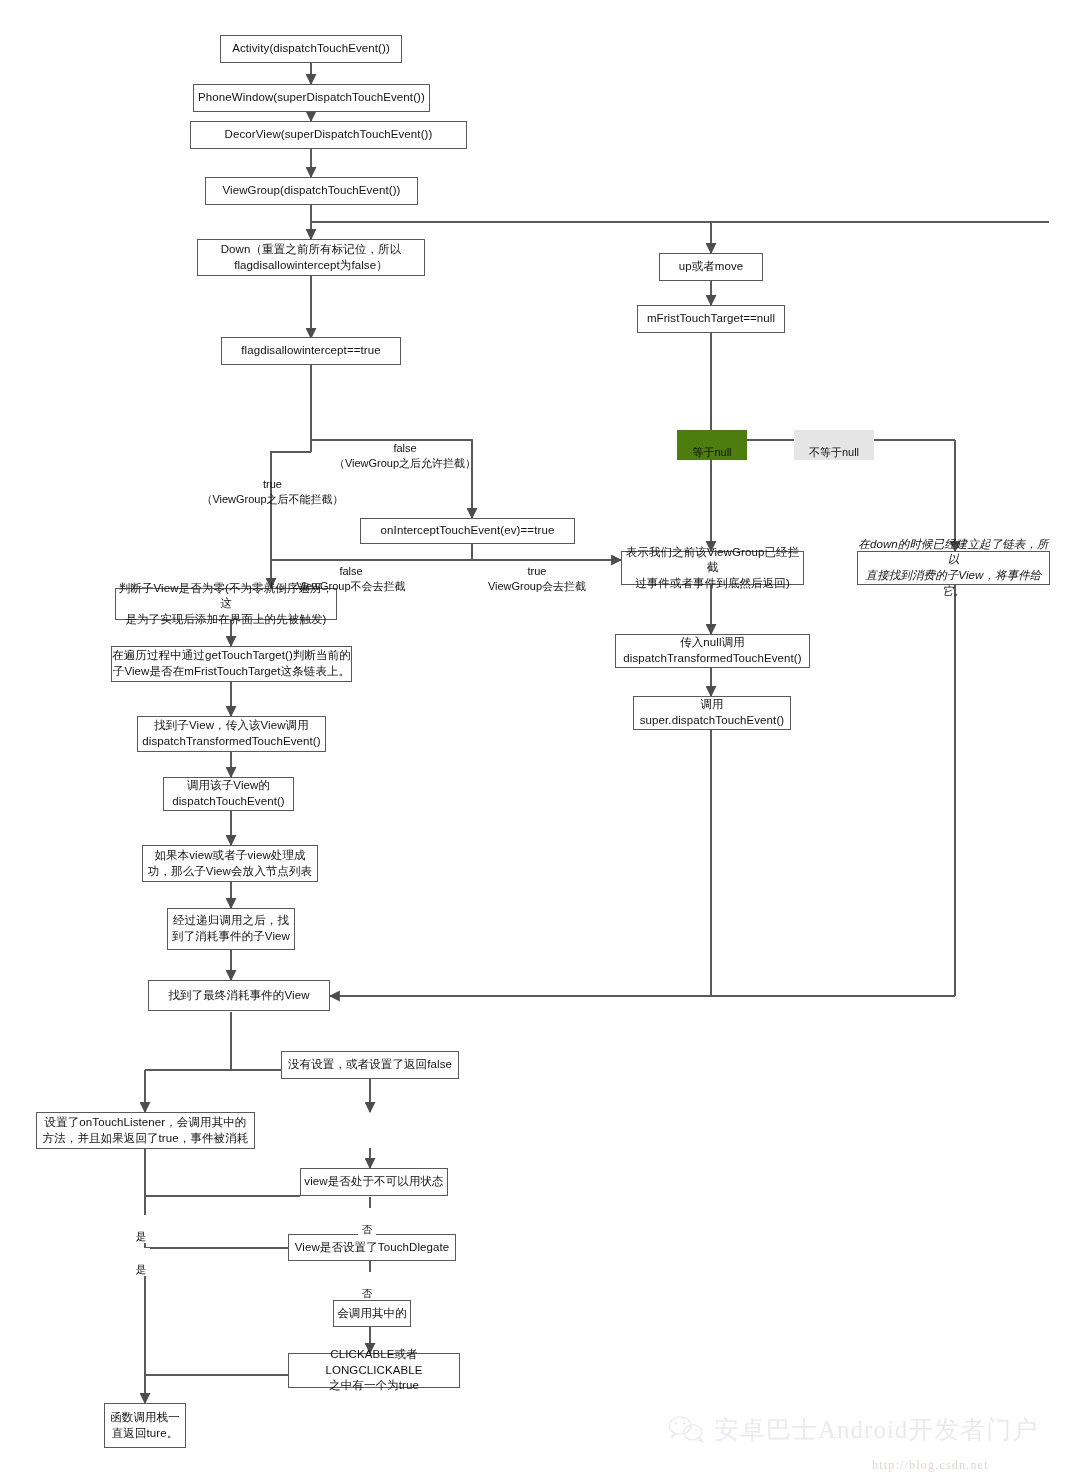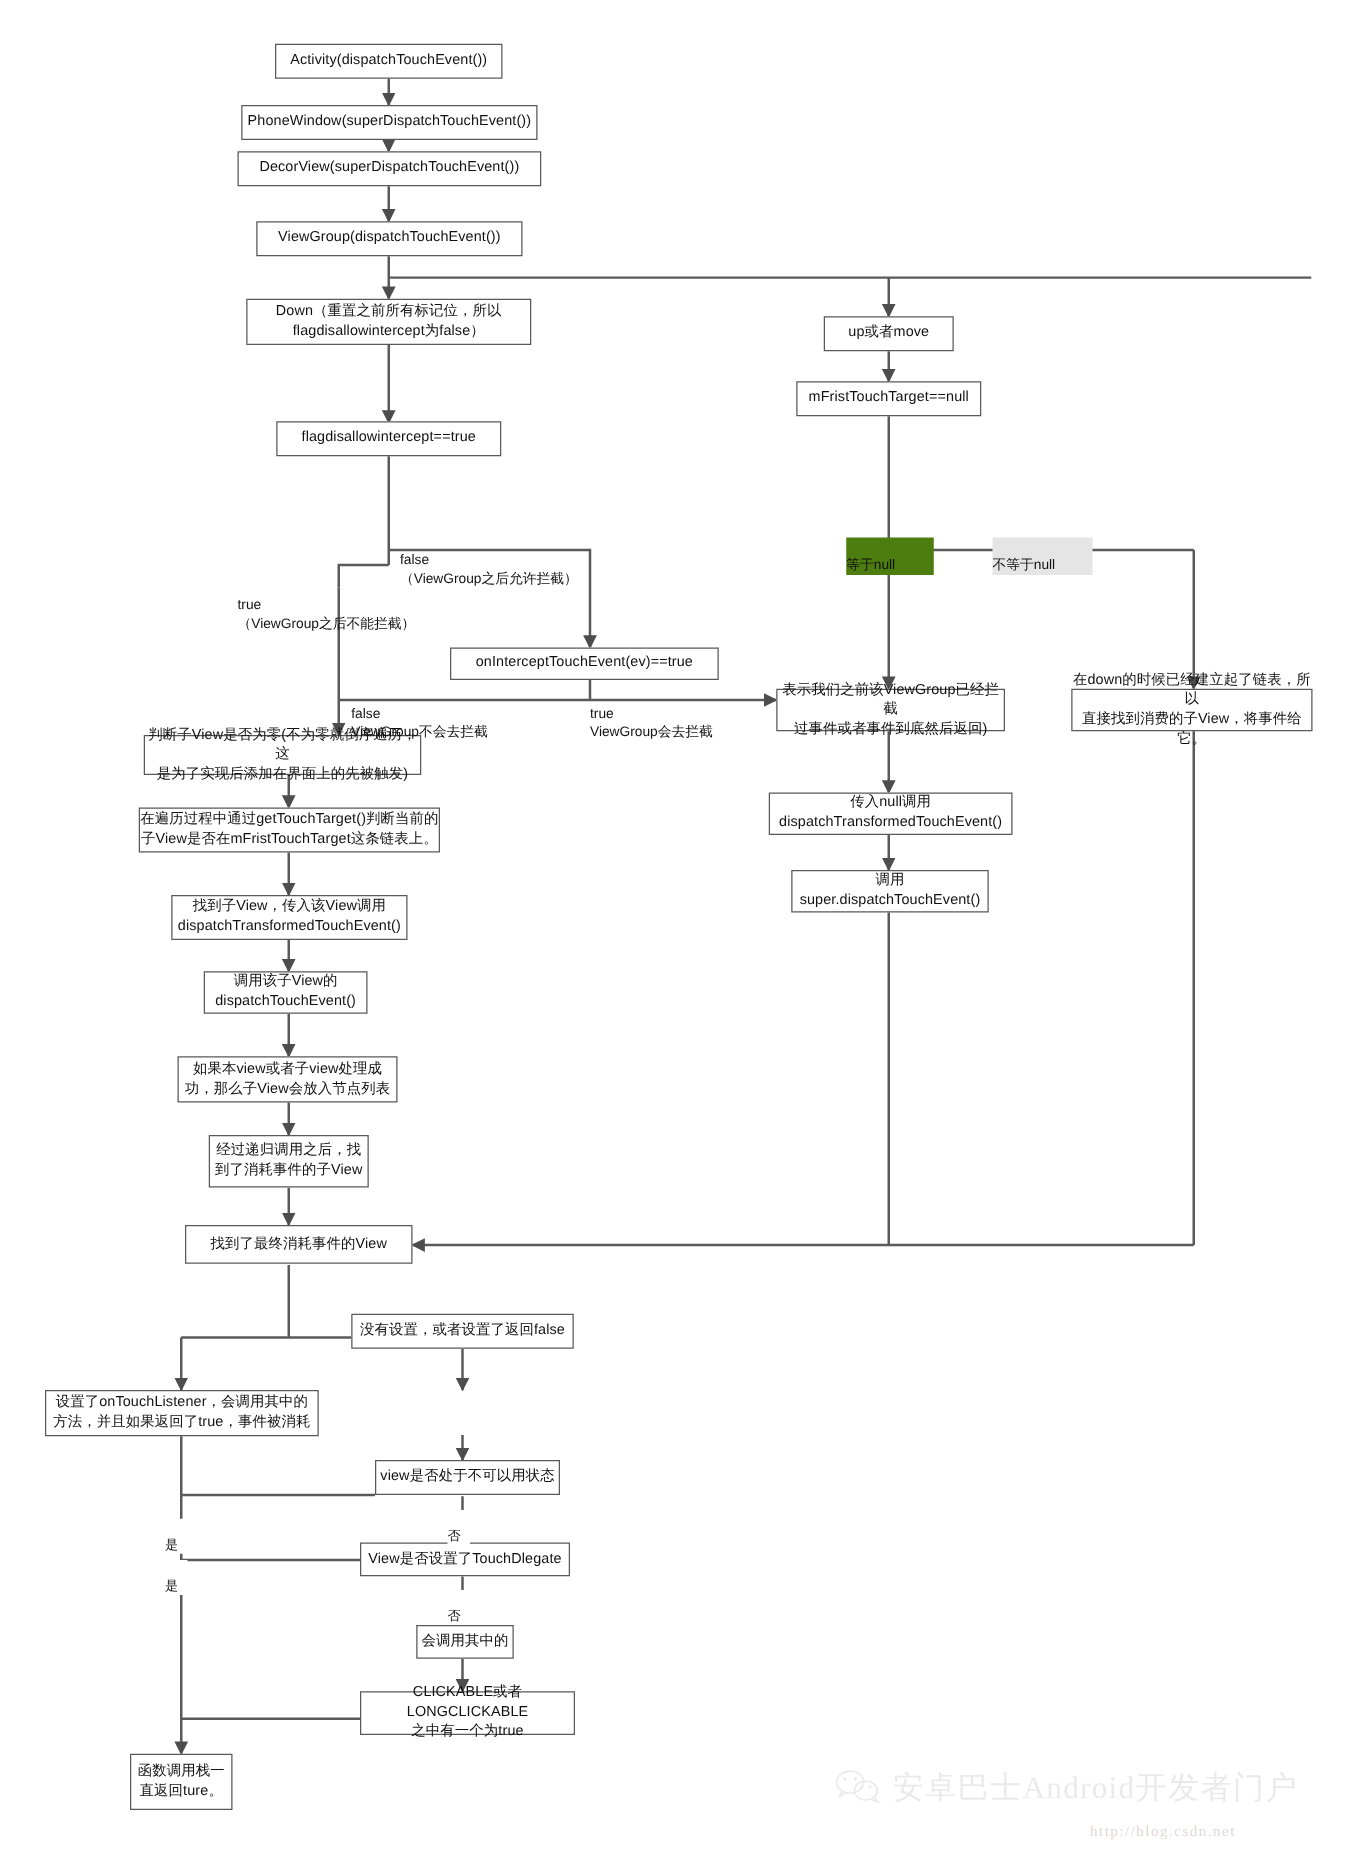--- a/index.html
+++ b/index.html
@@ -33,21 +33,21 @@
     letter-spacing:0.1px;
     z-index:3;
   }
   .node span{display:block;width:100%;white-space:pre-line;}
   
   .elabel{
     position:absolute;
     font-size:11px;
     line-height:1.35;
     color:#111111;
-    text-align:left;
+    text-align:center;
     white-space:pre-line;
     z-index:4;
   }
   .elabel.small{font-size:10.5px;}
   
   #edges{
     position:absolute;
     left:0;top:0;
     width:1080px;height:1483px;
     z-index:1;
@@ -157,21 +157,21 @@
   </svg>
 
   <div class="node" style="left:220px;top:35px;width:182px;height:28px;">
     <span>Activity(dispatchTouchEvent())</span>
   </div>
 
   <div class="node" style="left:193px;top:84px;width:237px;height:28px;">
     <span>PhoneWindow(superDispatchTouchEvent())</span>
   </div>
 
-  <div class="node" style="left:190px;top:121px;width:243px;height:28px;">
+  <div class="node" style="left:190px;top:121px;width:277px;height:28px;">
     <span>DecorView(superDispatchTouchEvent())</span>
   </div>
 
   <div class="node" style="left:205px;top:177px;width:213px;height:28px;">
     <span>ViewGroup(dispatchTouchEvent())</span>
   </div>
 
   <div class="node" style="left:197px;top:239px;width:228px;height:37px;">
     <span>Down（重置之前所有标记位，所以
 flagdisallowintercept为false）</span>
@@ -191,21 +191,21 @@
 
   <div class="node" style="left:360px;top:518px;width:215px;height:26px;">
     <span>onInterceptTouchEvent(ev)==true</span>
   </div>
 
   <div class="node" style="left:621px;top:551px;width:183px;height:34px;">
     <span>表示我们之前该ViewGroup已经拦截
 过事件或者事件到底然后返回)</span>
   </div>
 
-  <div class="node" style="left:857px;top:551px;width:193px;height:34px;">
+  <div class="node" style="left:857px;top:551px;width:193px;height:34px;font-style:italic;">
     <span>在down的时候已经建立起了链表，所以
 直接找到消费的子View，将事件给它。</span>
   </div>
 
   <div class="node" style="left:615px;top:634px;width:195px;height:34px;">
     <span>传入null调用
 dispatchTransformedTouchEvent()</span>
   </div>
 
   <div class="node" style="left:633px;top:696px;width:158px;height:34px;">

